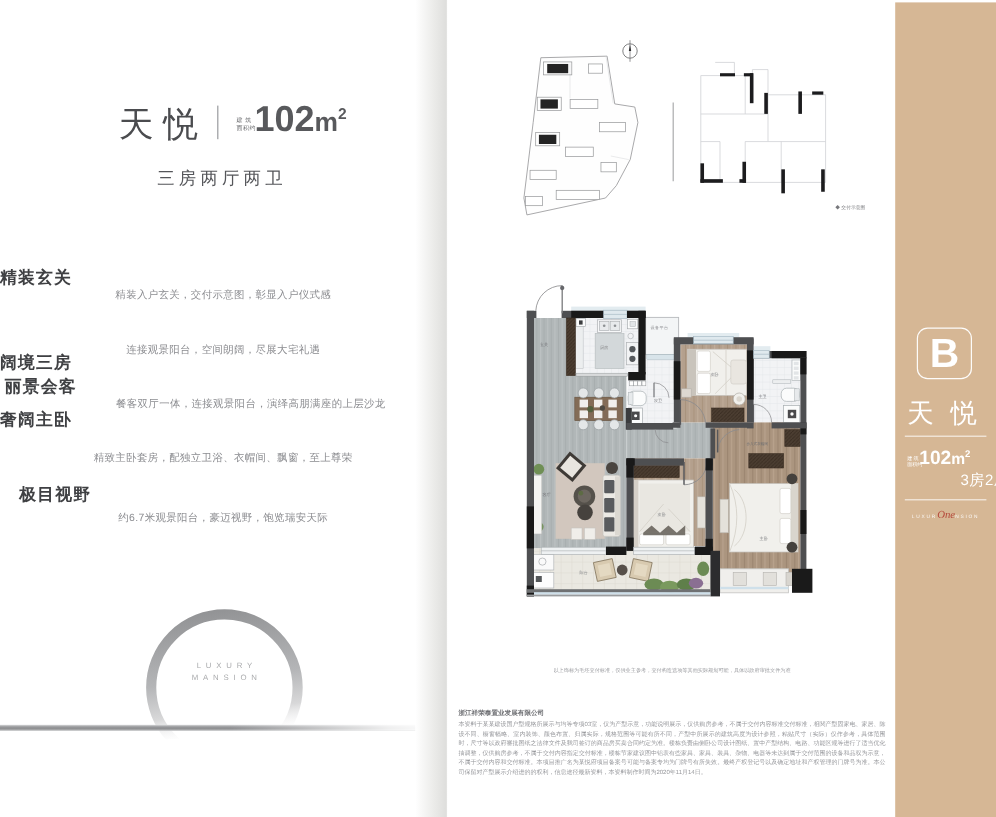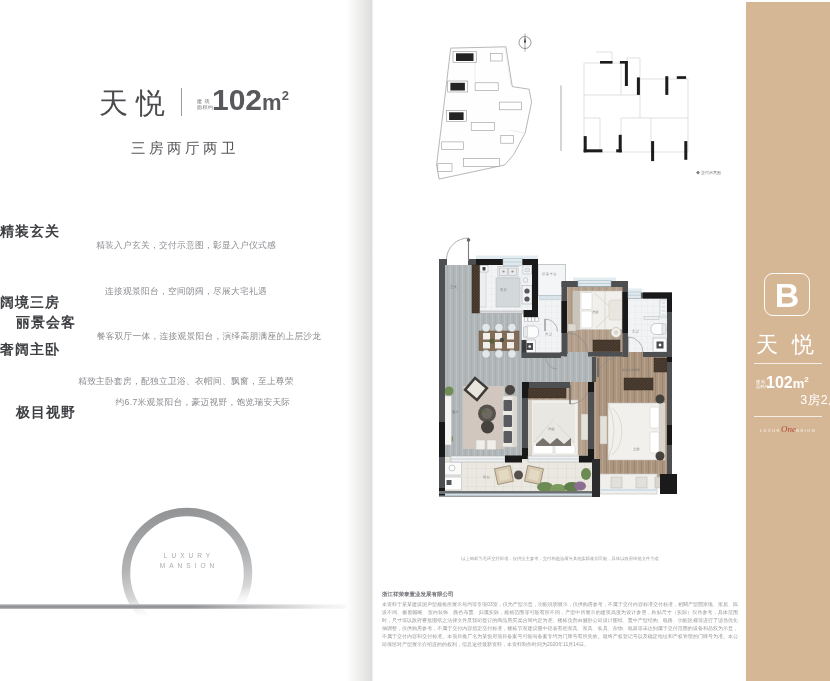--- a/index.html
+++ b/index.html
@@ -24,31 +24,31 @@
   <div class="abs" style="left:0;top:139px;width:370px;text-align:center;font-size:14.5px;letter-spacing:3.5px;color:#55565a;">三房两厅两卫</div>
 
   <div class="abs ftitle" style="left:0;top:223px;">精装玄关</div>
 
   <div class="abs fdesc" style="left:0;top:240px;">精装入户玄关，交付示意图，彰显入户仪式感</div>
 
   <div class="abs ftitle" style="left:0;top:261px;margin-top:33px;">阔境三房</div>
 
   <div class="abs fdesc" style="left:0;top:286px;">连接观景阳台，空间朗阔，尽展大宅礼遇</div>
 
-  <div class="abs ftitle" style="left:16px;top:314px;">丽景会客</div>
+  <div class="abs ftitle" style="left:4px;top:314px;">丽景会客</div>
 
   <div class="abs fdesc" style="left:0;top:331px;margin-left:23px;">餐客双厅一体，连接观景阳台，演绎高朋满座的上层沙龙</div>
 
   <div class="abs ftitle" style="left:0;top:341px;">奢阔主卧</div>
 
   <div class="abs fdesc" style="left:0;top:376px;">精致主卧套房，配独立卫浴、衣帽间、飘窗，至上尊荣</div>
 
   <div class="abs ftitle" style="left:0;top:404px;padding-left:16px;">极目视野</div>
 
-  <div class="abs fdesc" style="left:0;top:397px;margin-left:17px;">约6.7米观景阳台，豪迈视野，饱览瑞安天际</div>
+  <div class="abs fdesc" style="left:0;top:426px;">约6.7米观景阳台，豪迈视野，饱览瑞安天际</div>
 
   <svg class="abs" style="left:112px;top:496px;" width="154" height="120" viewBox="0 0 154 120">
     <defs>
       <linearGradient id="ringg" x1="0.3" y1="0" x2="0.42" y2="1">
         <stop offset="0" stop-color="#939496"></stop>
         <stop offset="0.45" stop-color="#b4b5b7"></stop>
         <stop offset="0.68" stop-color="#d8d8d9"></stop>
         <stop offset="0.84" stop-color="#f2f2f3" stop-opacity="0"></stop>
         <stop offset="1" stop-color="#ffffff" stop-opacity="0"></stop>
       </linearGradient>

